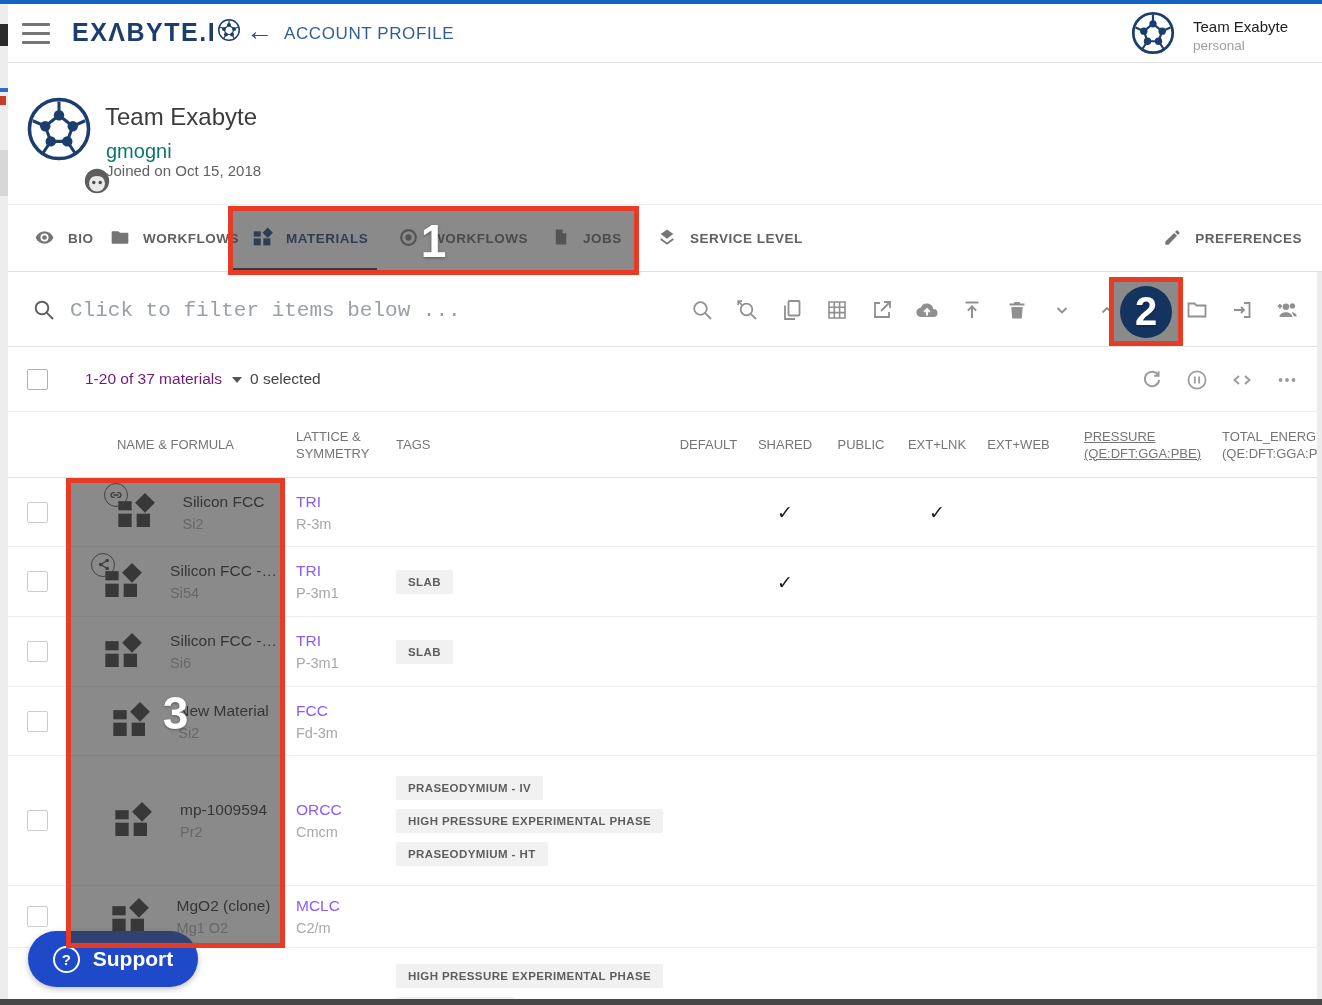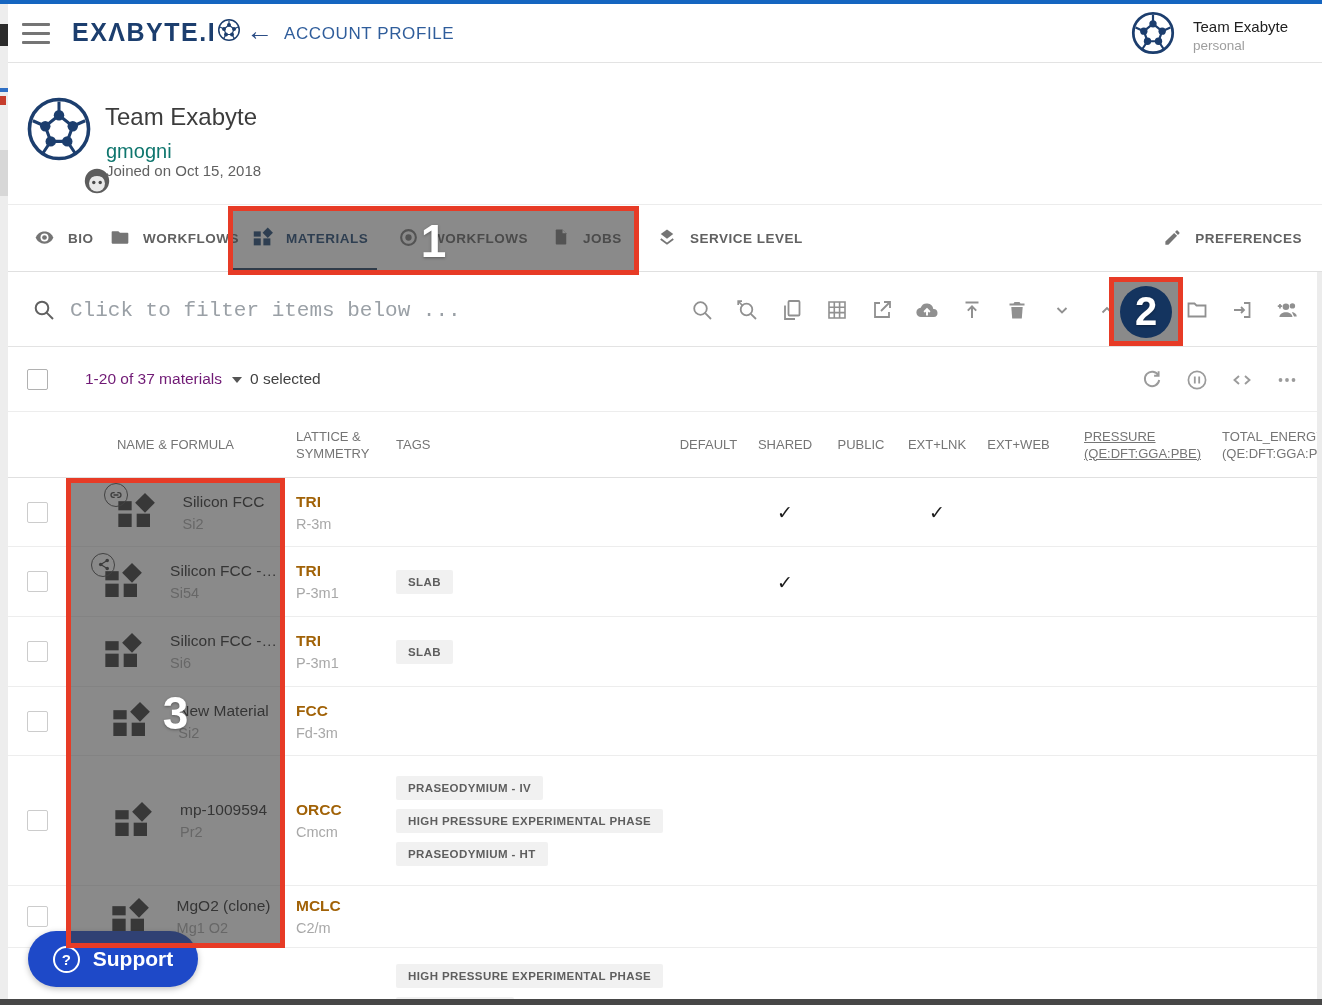--- a/index.html
+++ b/index.html
@@ -73,21 +73,21 @@
   .row { border-bottom:1px solid #ededed; background:#fff; }
   .row > div { display:flex; flex-direction:column; justify-content:center; }
   .cell-check { align-items:flex-start; } .cell-check .cb { margin-left:19px; border-color:#cccccc; }
   .cell-name { flex-direction:row !important; align-items:center; padding-left:28px; }
   .mat-icon { position:relative; width:40px; height:40px; flex:0 0 40px; }
   .badge { position:absolute; left:-11px; top:-9px; width:24px; height:24px; border:1.5px solid #4a4a4a; border-radius:50%; background:transparent; display:flex; align-items:center; justify-content:center; }
   .name-text { margin-left:28px; }
   .mat-name { font-size:15.5px; color:#2b2b2b; white-space:nowrap; }
   .mat-formula { font-size:14.5px; color:#a8a8a8; margin-top:5px; }
   .cell-lattice { padding-left:11px; }
-  .lat-1 { font-size:15.5px; color:#a16207; font-weight:700; }
+  .lat-1 { font-size:15.5px; color:#8b5cf6; font-weight:400; }
   .lat-2 { font-size:14.5px; color:#a8a8a8; margin-top:5px; }
   .cell-tags { padding-left:11px; align-items:flex-start; gap:9px; }
   .chip { display:inline-block; background:#f1f1f1; border-radius:2px; padding:6px 12px; font-size:11.5px; font-weight:bold; letter-spacing:0.4px; color:#5e5e5e; white-space:nowrap; }
   .cell-flag { align-items:center; font-size:19px; color:#1c1c1c; font-family:"DejaVu Sans","Liberation Sans",sans-serif; }
   .tags-top { justify-content:flex-start !important; padding-top:16px; }
   .chip-stub { width:118px; height:24px; padding:6px 12px; }
 
   
   .support-btn { position:absolute; left:28px; top:931px; width:170px; height:56px; border-radius:28px; background:#1e49c8; display:flex; align-items:center; justify-content:center; gap:13px; z-index:50; cursor:pointer; box-shadow:0 2px 6px rgba(0,0,0,0.25); }
   .help-ring { width:27px; height:27px; border:2.5px solid #fff; border-radius:50%; display:flex; align-items:center; justify-content:center; color:#fff; font-size:15px; font-weight:bold; }

